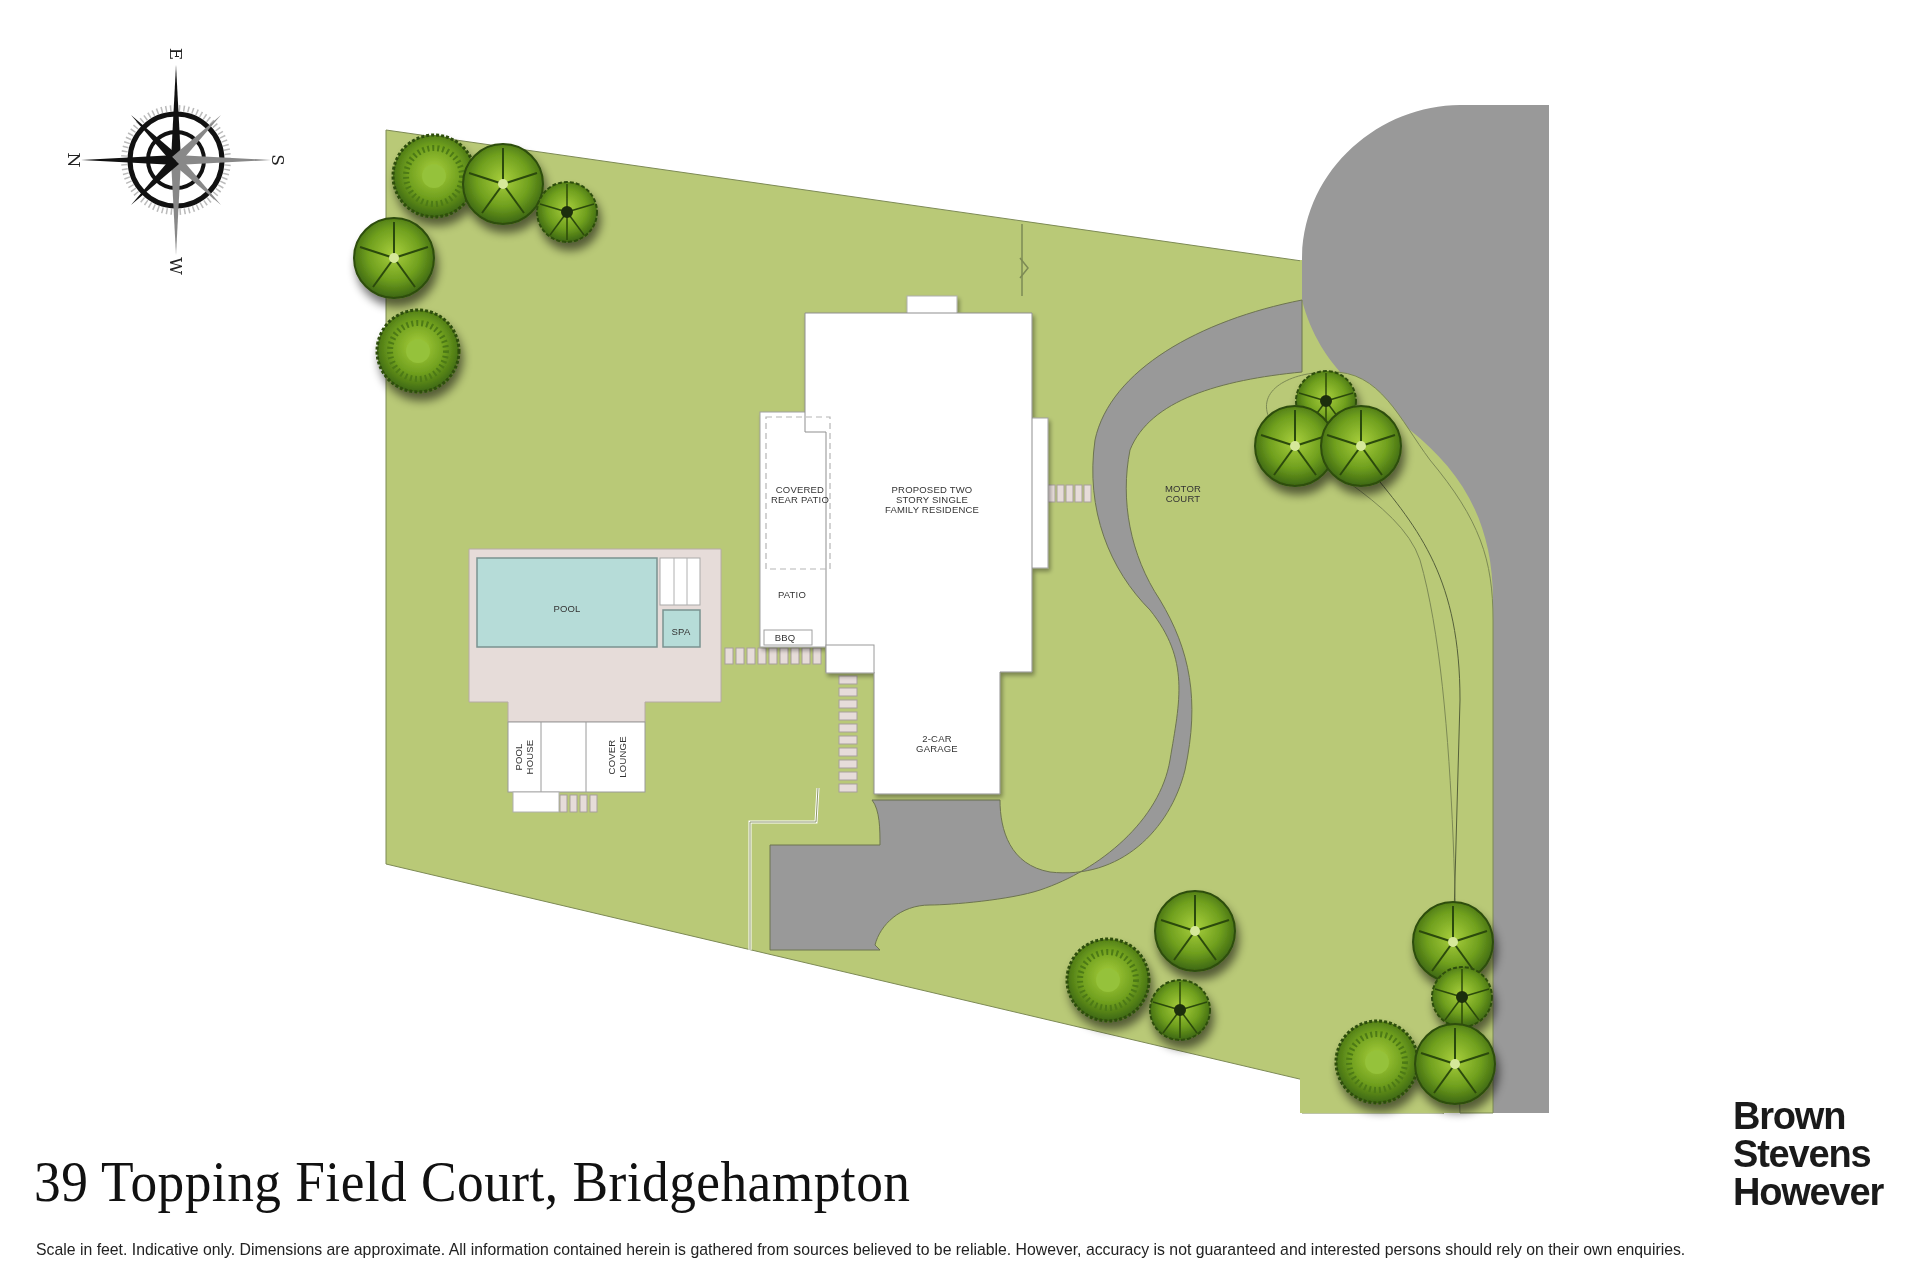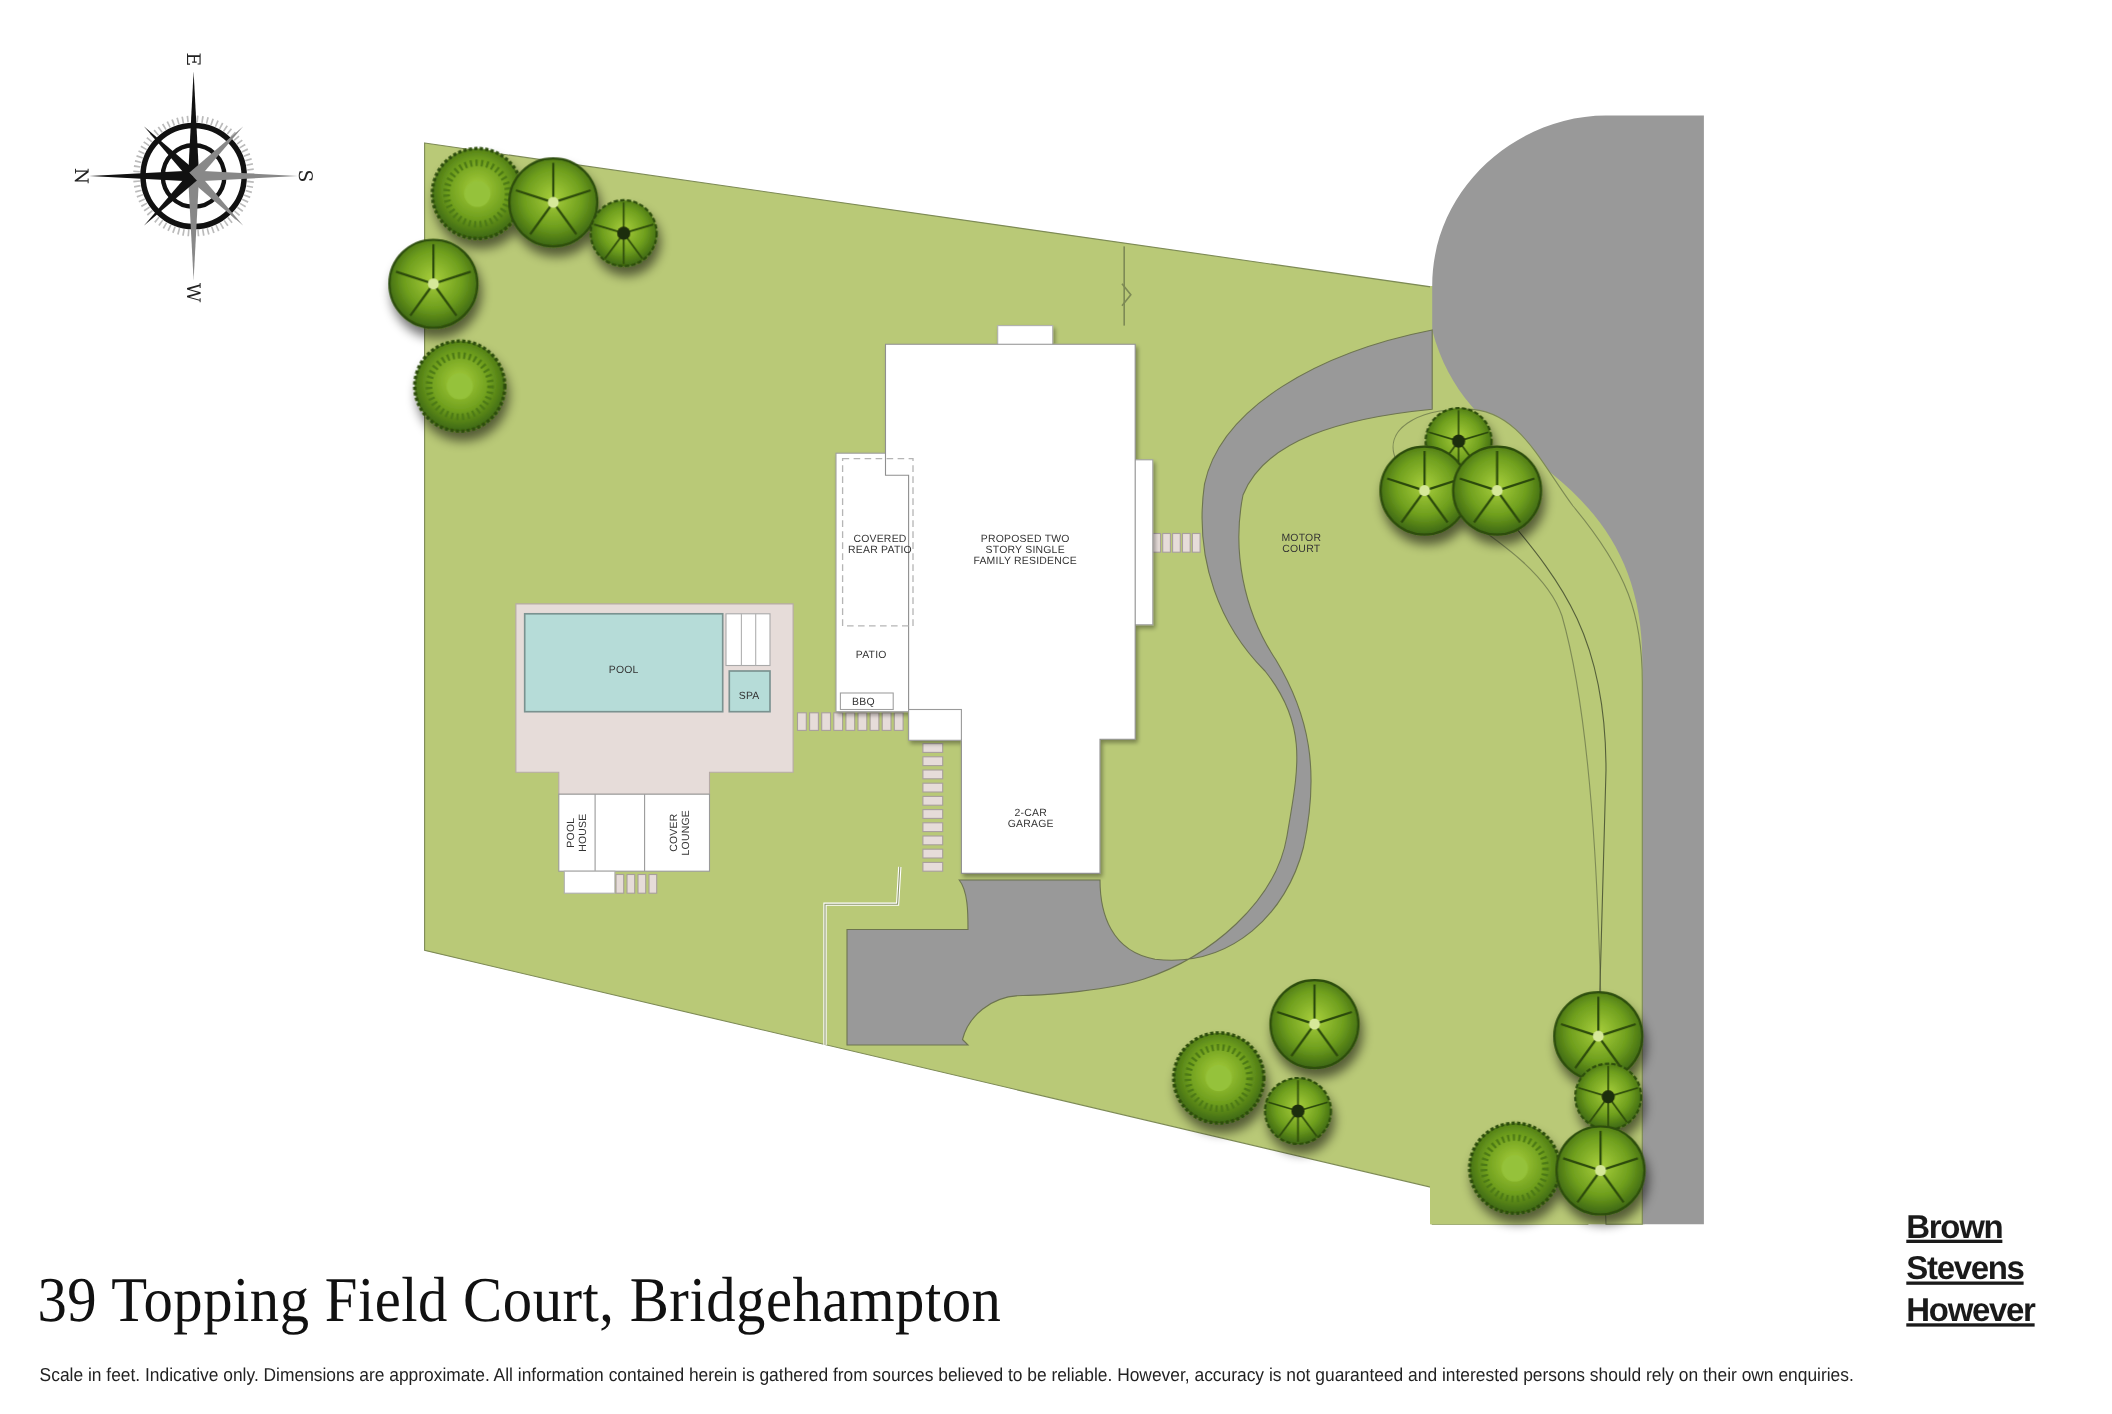--- a/index.html
+++ b/index.html
@@ -2,21 +2,21 @@
 <html><head>
 <meta charset="utf-8">
 <style>
   html, body { margin: 0; padding: 0; background: #ffffff; }
   body { width: 1920px; height: 1285px; position: relative; overflow: hidden; font-family: "Liberation Sans", sans-serif; }
   #plan { position: absolute; left: 0; top: 0; width: 1920px; height: 1285px; }
   .lbl { font-family: "Liberation Sans", sans-serif; font-size: 9.5px; fill: #333333; text-anchor: middle; letter-spacing: 0.2px; }
   .compass-letter { font-family: "DejaVu Serif", serif; font-size: 17px; fill: #222; text-anchor: middle; }
   #title { position: absolute; left: 34px; top: 1148px; font-family: "Liberation Serif", "DejaVu Serif", serif; font-size: 58px; color: #111; letter-spacing: 0.5px; white-space: nowrap; transform: scaleX(0.92); transform-origin: left top; }
   #disclaimer { position: absolute; left: 36px; top: 1240px; font-family: "Liberation Sans", sans-serif; font-size: 17px; color: #222; white-space: nowrap; transform: scaleX(0.93); transform-origin: left top; }
-  #logo { position: absolute; left: 1733px; top: 1097px; font-family: "Liberation Sans", sans-serif; font-weight: 700; font-size: 30px; line-height: 38px; color: #1a1a1a; letter-spacing: -1.2px; text-decoration: underline; }
+  #logo { position: absolute; left: 1733px; top: 1097px; font-family: "Liberation Sans", sans-serif; font-weight: 700; font-size: 38px; line-height: 38px; color: #1a1a1a; letter-spacing: -1.2px; }
   #logo div { white-space: nowrap; }
 </style>
 </head>
 <body>
 
 <svg id="plan" viewBox="0 0 1920 1285" xmlns="http://www.w3.org/2000/svg">
   <defs>
     <radialGradient id="treeGrad" cx="50%" cy="45%" r="55%">
       <stop offset="0%" stop-color="#a8cf3c"></stop>
       <stop offset="60%" stop-color="#6f9f1e"></stop>

